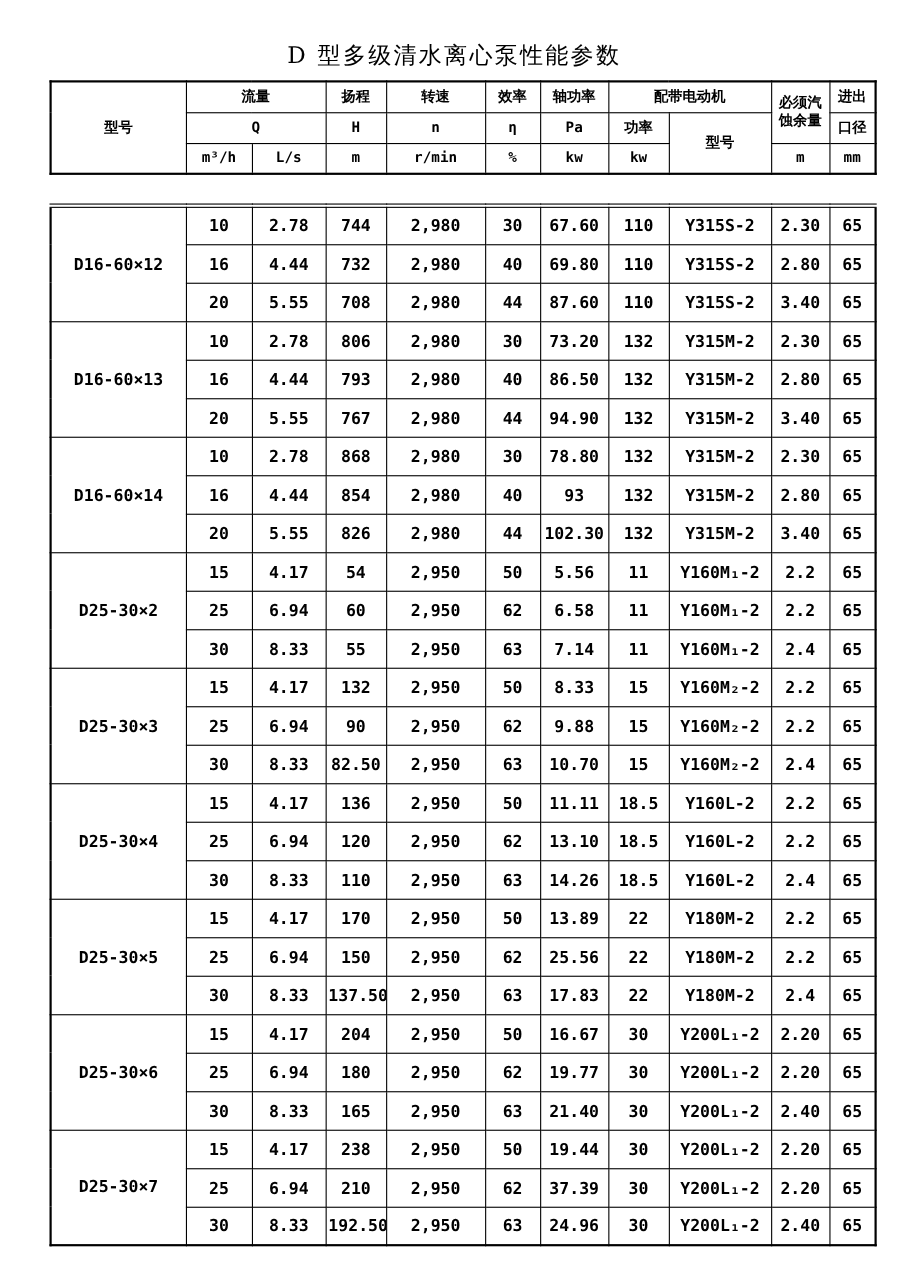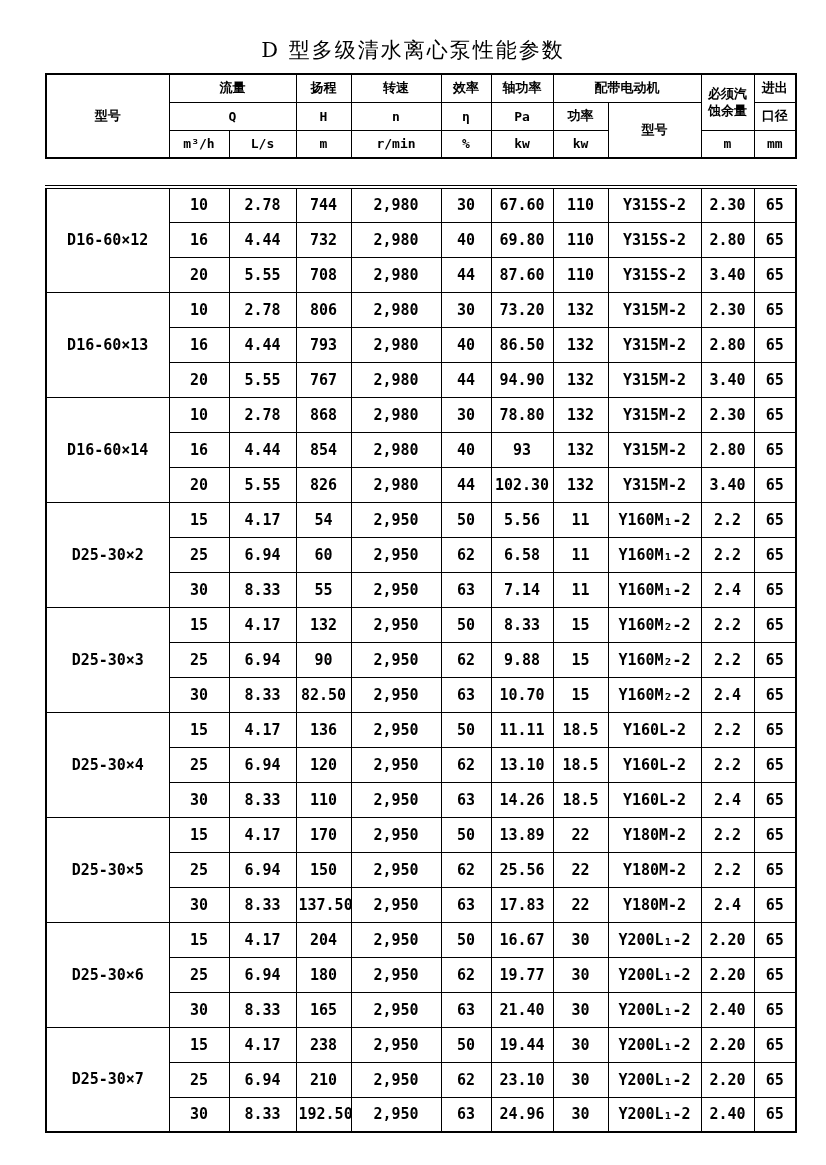--- a/index.html
+++ b/index.html
@@ -433,21 +433,21 @@
           <td>Y200L₁-2</td>
           <td>2.20</td>
           <td>65</td>
         </tr>
         <tr>
           <td>25</td>
           <td>6.94</td>
           <td>210</td>
           <td>2,950</td>
           <td>62</td>
-          <td>23.10</td>
+          <td>37.39</td>
           <td>30</td>
           <td>Y200L₁-2</td>
           <td>2.20</td>
           <td>65</td>
         </tr>
         <tr>
           <td>30</td>
           <td>8.33</td>
           <td>192.50</td>
           <td>2,950</td>

